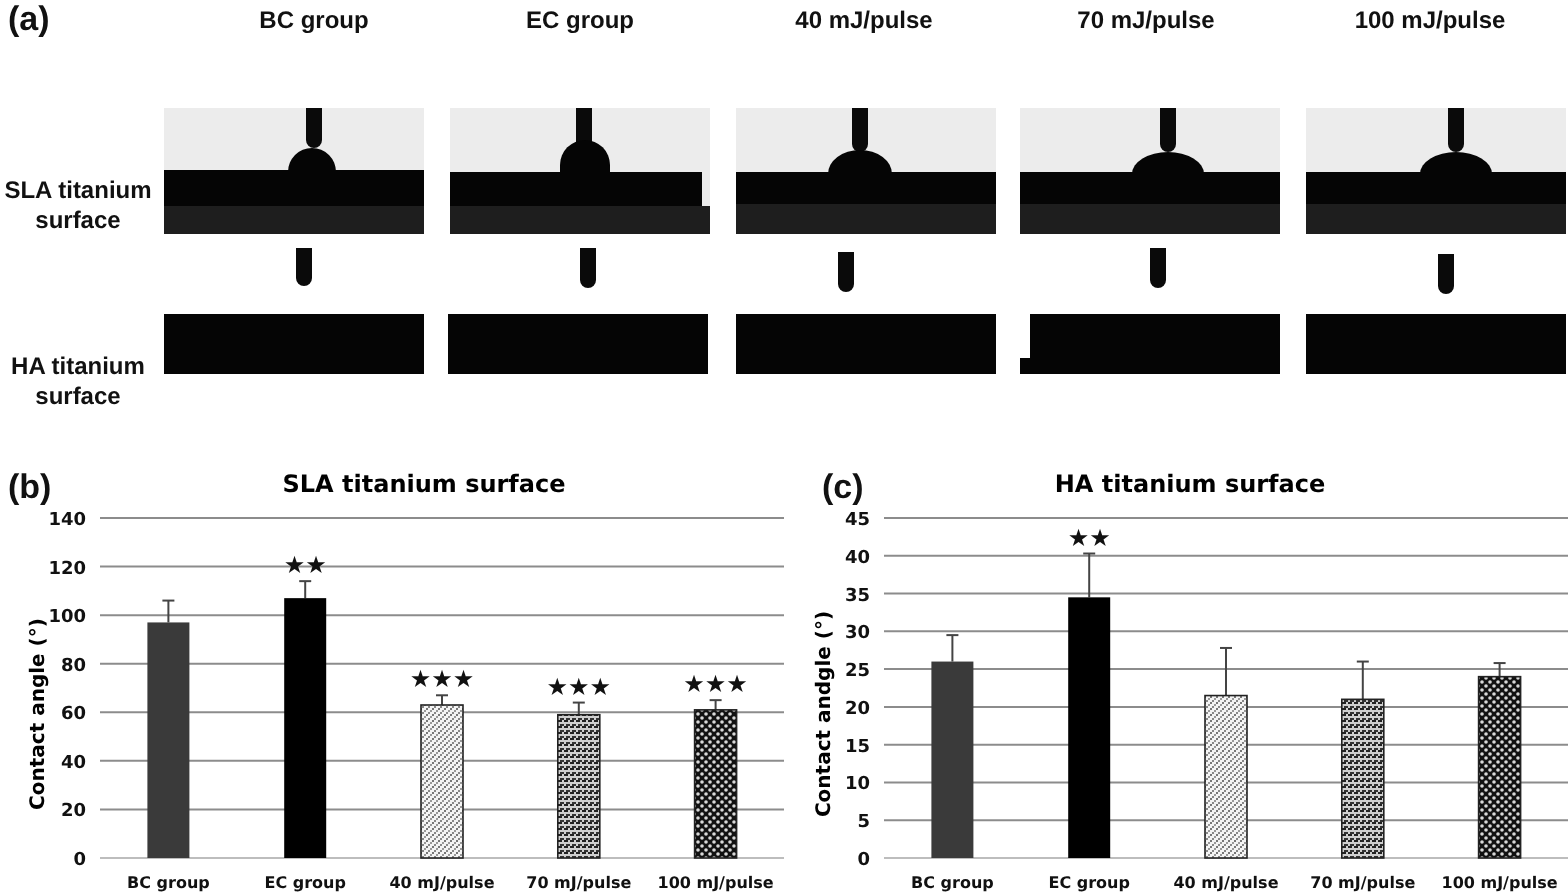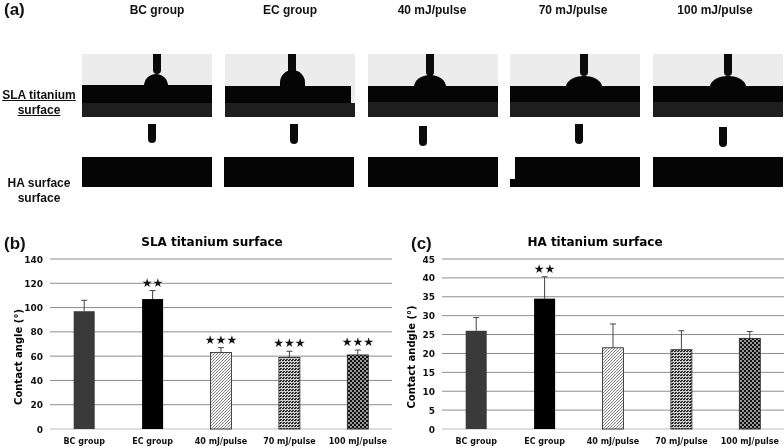--- a/index.html
+++ b/index.html
@@ -20,26 +20,26 @@
 <body>
 
 <div class="panel-label" style="left:4px;top:0px;">(a)</div>
 
 <div class="col-title" style="left:92px;top:3px;">BC group</div>
 <div class="col-title" style="left:225px;top:3px;">EC group</div>
 <div class="col-title" style="left:367px;top:3px;">40 mJ/pulse</div>
 <div class="col-title" style="left:508px;top:3px;">70 mJ/pulse</div>
 <div class="col-title" style="left:650px;top:3px;">100 mJ/pulse</div>
 
-<div class="row-label" style="left:0px;top:88px;text-decoration:underline;">
+<div class="row-label" style="left:0px;top:88px;">
   <div>SLA titanium</div>
   <div>surface</div>
 </div>
 <div class="row-label" style="left:0px;top:176px;">
-  <div>HA surface</div>
+  <div>HA titanium</div>
   <div>surface</div>
 </div>
 
 <div class="photo" style="left:82px;top:54px;">
   <div class="needle" style="left:71px;top:0;height:20px;"></div>
   <div class="drop" style="left:62px;top:20px;width:24px;height:14px;border-radius:12px 12px 0 0;"></div>
   <div class="substrate" style="height:32px;"></div>
   <div class="substrate-low" style="height:14px;"></div>
 </div>
 <div class="photo" style="left:225px;top:54px;">

